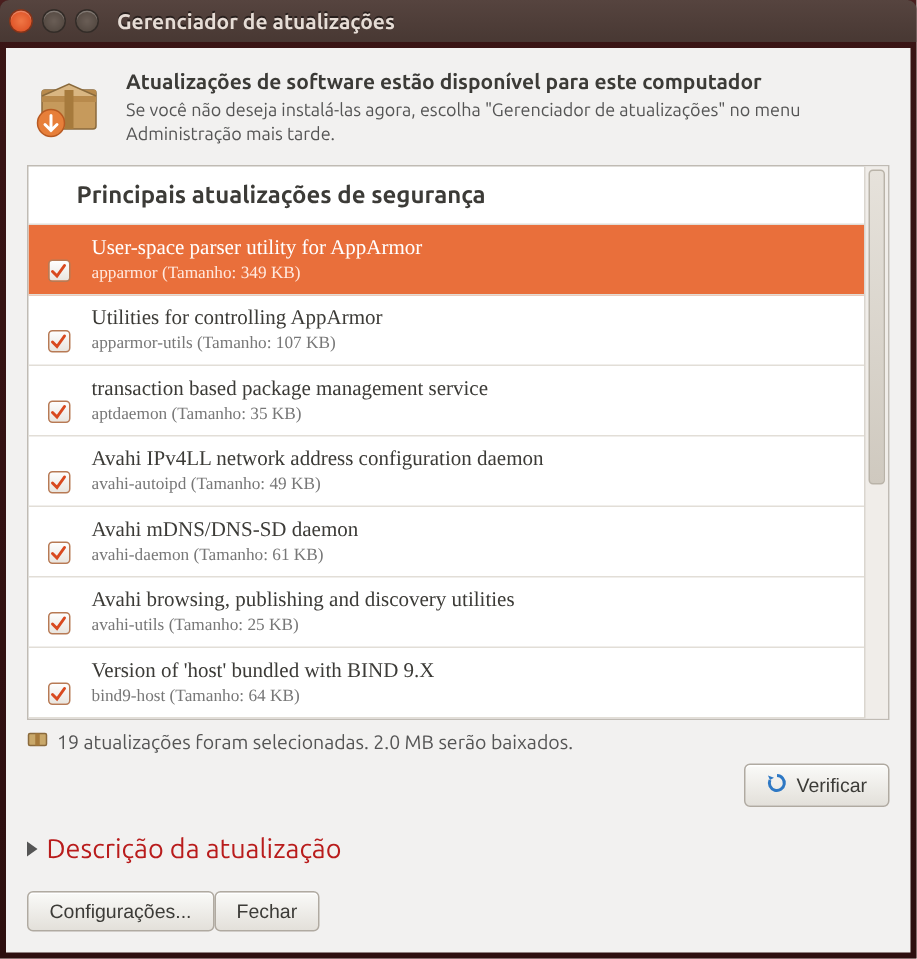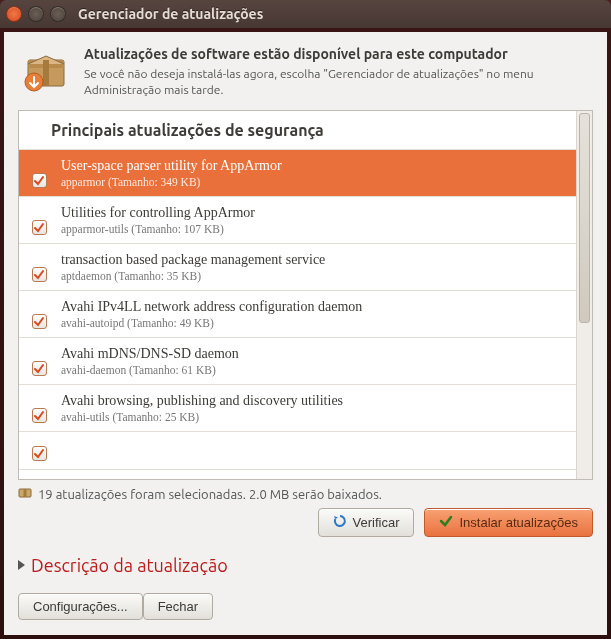--- a/index.html
+++ b/index.html
@@ -308,20 +308,24 @@
             </div>
           </div>
           <div class="row">
             <div class="chkcell">
               <div class="chk">
                 <svg viewBox="0 0 12 12">
                   <path d="M2 6 L5 9 L10 2" fill="none" stroke="#d9491f" stroke-width="2" stroke-linecap="round"></path>
                 </svg>
               </div>
             </div>
+            <div>
+              <div class="pkg-title">Version of 'host' bundled with BIND 9.X</div>
+              <div class="pkg-sub">bind9-host (Tamanho: 64 KB)</div>
+            </div>
           </div>
         </div>
       <div class="scrollbar-vis">
         <div class="scroll-thumb"></div>
       </div>
     </div>
 
     <div class="status-line">
       <span>
         <svg width="14" height="14" viewBox="0 0 14 14">
@@ -335,28 +339,20 @@
     <div class="btn-row">
       <button class="gtk-btn">
         <span>
           <svg width="14" height="14" viewBox="0 0 14 14">
               <path d="M7 2 A5 5 0 1 1 2.3 5" fill="none" stroke="#2e78c4" stroke-width="2"></path>
               <path d="M1 2 L2.3 5 L5 3.5 Z" fill="#2e78c4"></path>
             </svg>
         </span>
         <span>Verificar</span>
       </button>
-      <button class="gtk-btn primary">
-        <span>
-          <svg width="14" height="14" viewBox="0 0 14 14">
-              <path d="M2 7 L6 11 L12 3" fill="none" stroke="#2e7d1e" stroke-width="2.5" stroke-linecap="round"></path>
-            </svg>
-        </span>
-        <span>Instalar atualizações</span>
-      </button>
     </div>
 
     <div class="expander">
       <div class="tri"></div>
       <span>Descrição da atualização</span>
     </div>
 
     <div class="footer">
       <button class="gtk-btn">
         <span>Configurações...</span>

